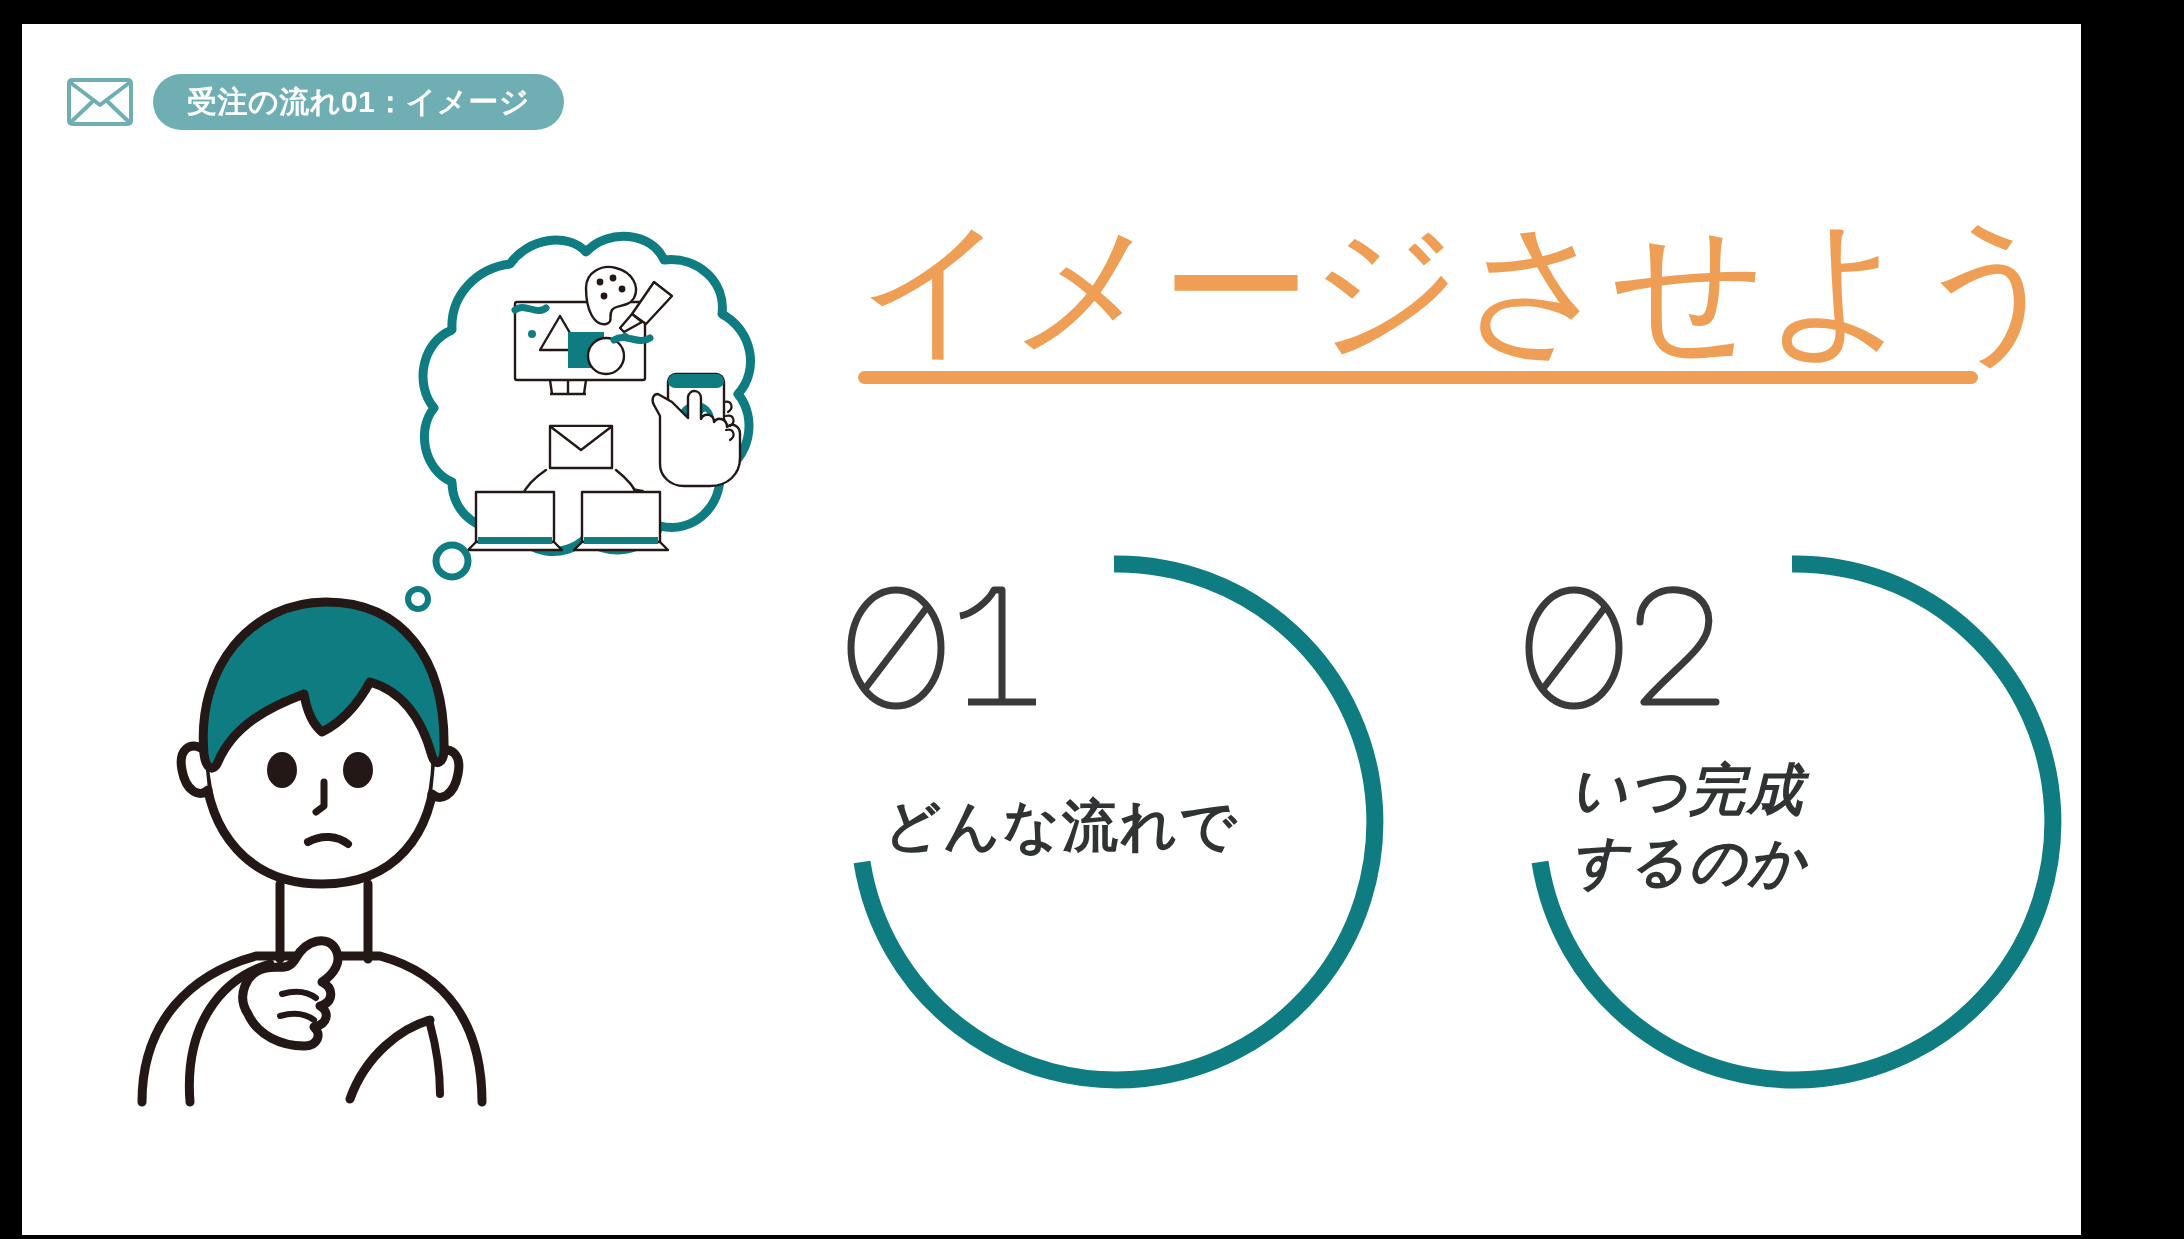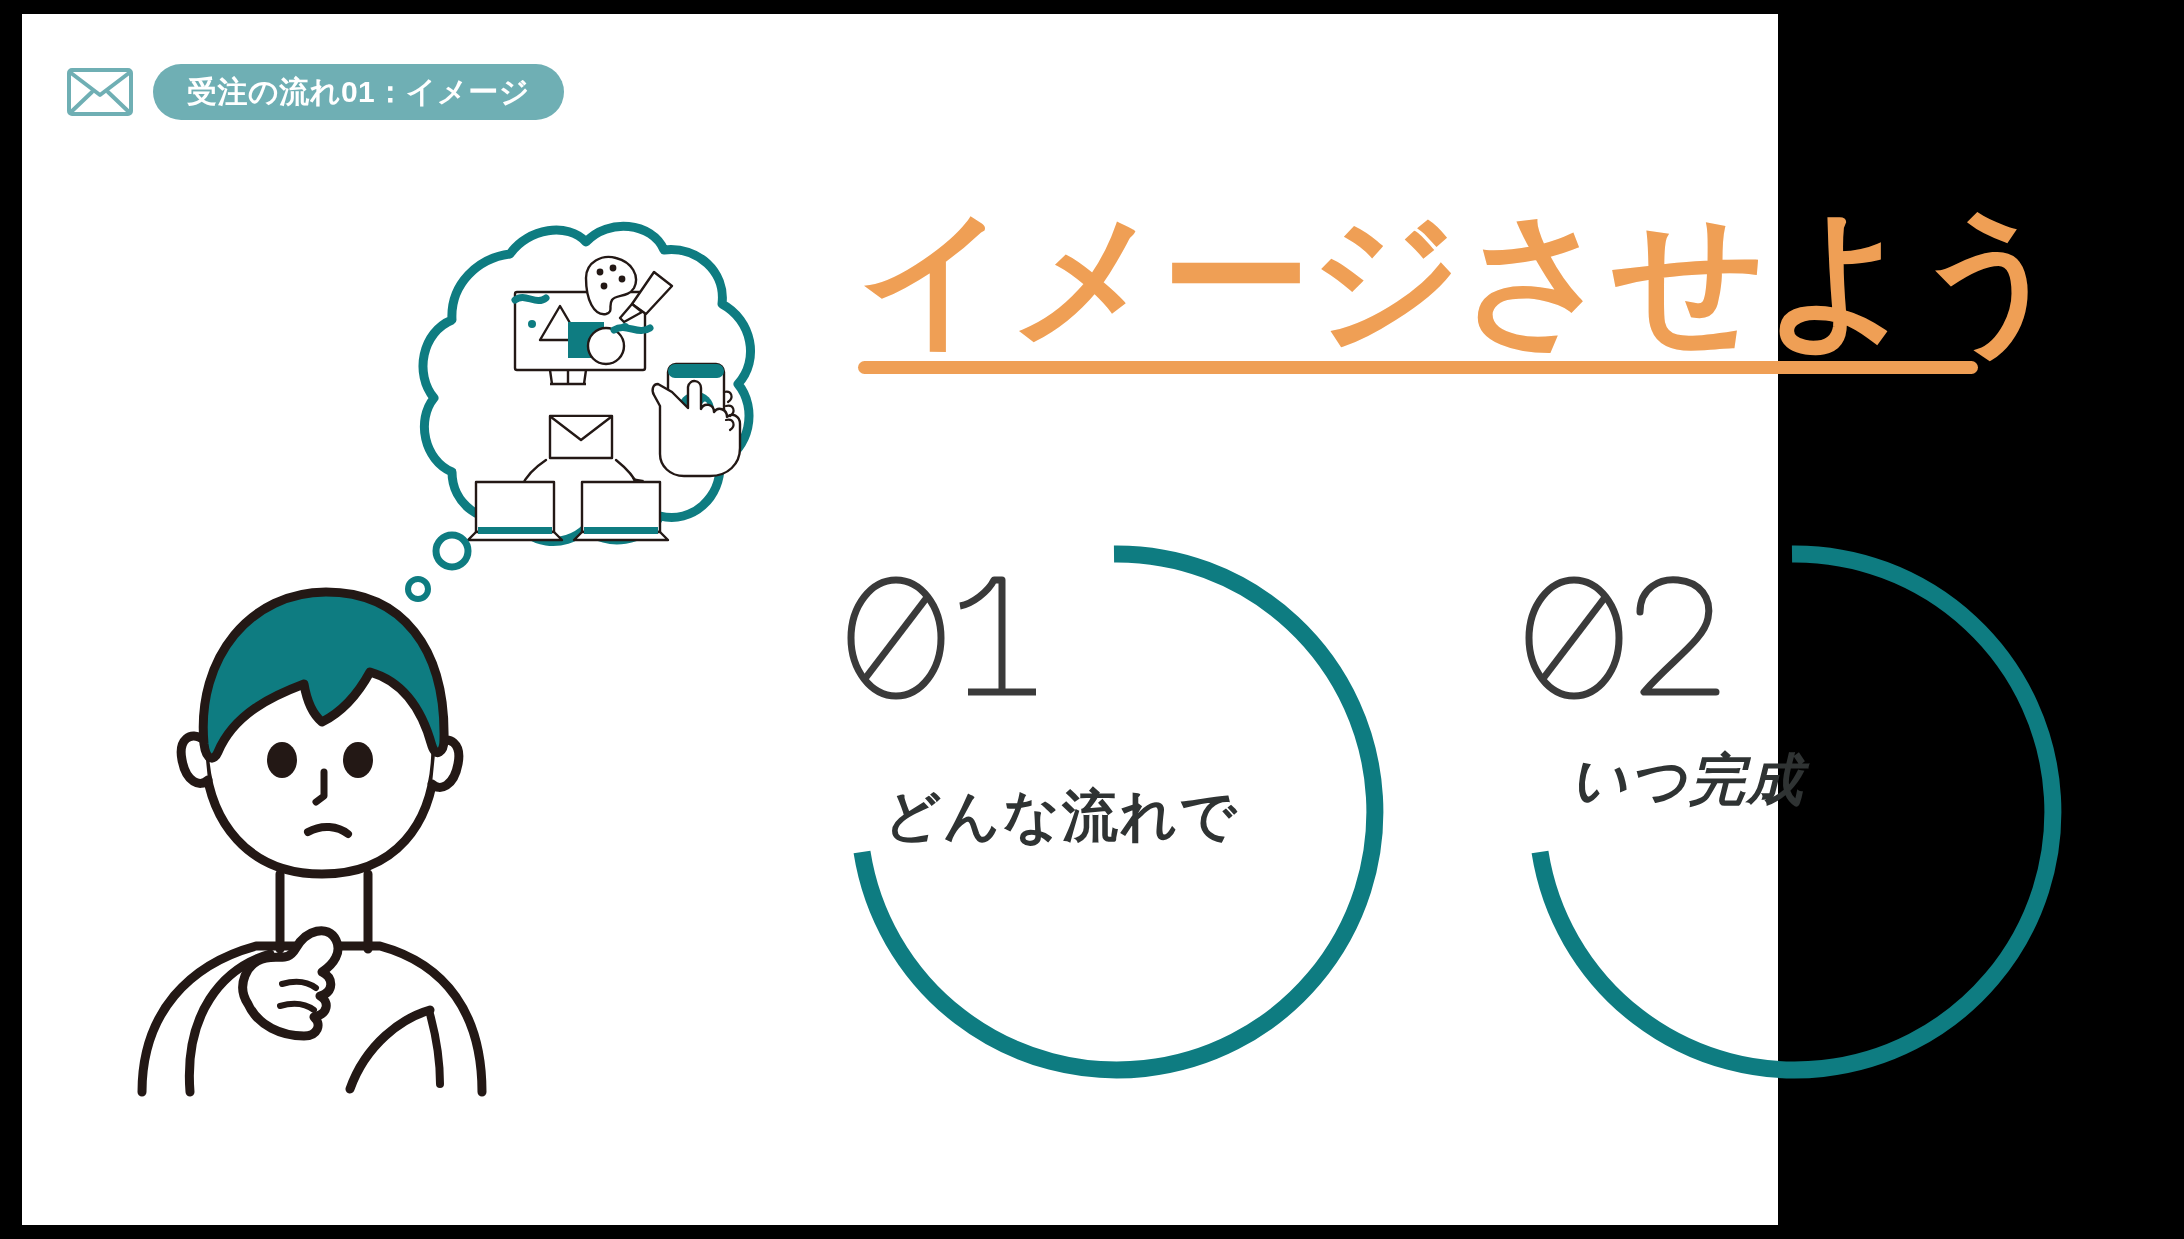--- a/index.html
+++ b/index.html
@@ -4,22 +4,22 @@
 <style>
   * { margin:0; padding:0; box-sizing:border-box; }
   html, body {
     width:2184px; height:1239px;
     background:#000000;
     font-family:"Liberation Sans","DejaVu Sans",sans-serif;
     overflow:hidden;
   }
   #slide {
     position:absolute;
-    left:22px; top:14px;
-    width:1756px; height:1211px;
+    left:22px; top:24px;
+    width:2059px; height:1211px;
     background:#ffffff;
   }
 
   
   #header {
     position:absolute;
     left:45px; top:50px;
     display:flex; align-items:center; gap:20px;
   }
   #mail-icon { width:66px; height:48px; display:block; }
@@ -37,21 +37,21 @@
   }
 
   
   #title-block {
     position:absolute;
     left:836px; top:188px;
     width:1160px;
   }
   #title-text {
     font-size:150px;
-    font-weight:bold;
+    font-weight:normal;
     color:#EF9F55;
     line-height:1.02;
     letter-spacing:-2px;
     white-space:nowrap;
   }
   #title-underline {
     margin-top:6px;
     height:13px;
     width:1120px;
     background:#EF9F55;
@@ -276,16 +276,17 @@
     <div class="card-num">
       <svg viewBox="0 0 210 140" width="210" height="140">
         <ellipse cx="54" cy="70" rx="45" ry="58" fill="none" stroke="#3A3A3A" stroke-width="7"></ellipse>
         <line x1="22" y1="112" x2="86" y2="28" stroke="#3A3A3A" stroke-width="7"></line>
         <path d="M120 44 C120 20 140 10 158 12 C180 14 192 30 188 50
                  C184 72 152 92 124 124 L196 124" fill="none" stroke="#3A3A3A" stroke-width="7" stroke-linejoin="round" stroke-linecap="round"></path>
       </svg>
     </div>
     <div class="card-label">
       <div>いつ完成</div>
+      <div>するのか</div>
     </div>
   </div>
 
 </div>
 
 </body></html>

